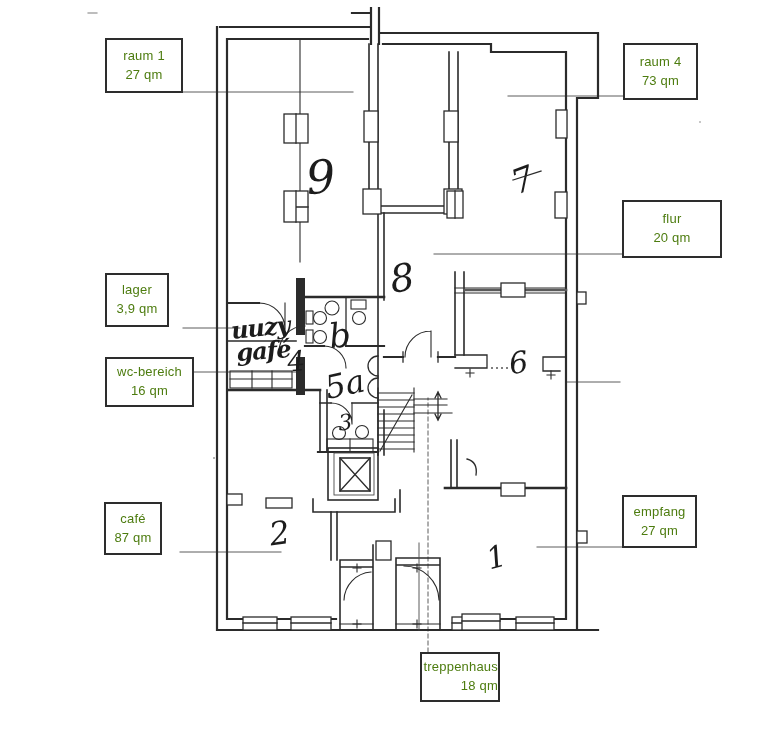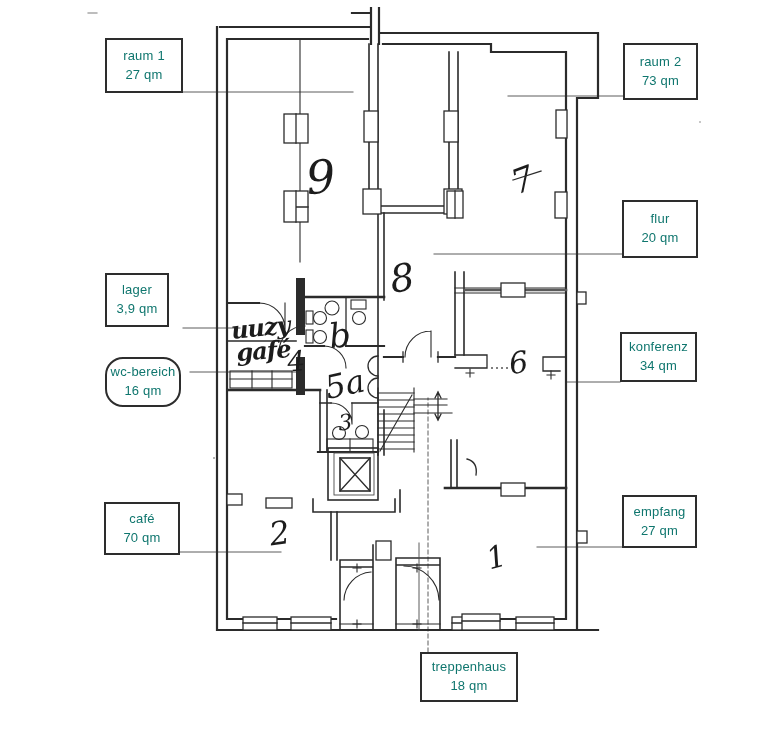--- a/index.html
+++ b/index.html
@@ -1,21 +1,21 @@
 <!DOCTYPE html>
 <html><head>
 <meta charset="utf-8">
 <style>
   html,body{margin:0;padding:0;background:#fff;}
   .page{position:relative;width:774px;height:744px;background:#ffffff;overflow:hidden;
         font-family:"Liberation Sans",sans-serif;}
   .plan-svg{position:absolute;left:0;top:0;}
   .label-box{position:absolute;border:2px solid #2d2d2d;background:#fff;
         display:flex;flex-direction:column;align-items:center;justify-content:center;
-        text-align:center;font-size:13px;color:#0f766e;line-height:1.45;letter-spacing:.2px;
+        text-align:center;font-size:13px;color:#4d7c0f;line-height:1.45;letter-spacing:.2px;
         box-sizing:border-box;}
   .ink{stroke:#2b2b2b;fill:none;stroke-linecap:square;}
   .w08{stroke-width:.9;stroke:#4a4a4a;}
   .w1{stroke-width:1.1;}
   .w12{stroke-width:1.3;}
   .w15{stroke-width:1.6;}
   .w2{stroke-width:2.2;}
   .w25{stroke-width:2.6;}
   .wfill{fill:#ffffff;}
   .dark{fill:#2b2b2b;stroke:none;}
@@ -208,45 +208,41 @@
     <text class="hand scrib" x="261" y="336" font-size="24" transform="rotate(-6 261 336)">uuzy</text>
     <text class="hand scrib" x="264" y="359" font-size="24" transform="rotate(-4 264 359)">gafé</text>
   </g>
 </svg>
 
   <div class="label-box" style="left:105px;top:38px;width:78px;height:55px;">
     <span>raum 1</span>
     <span>27 qm</span>
   </div>
   <div class="label-box" style="left:623px;top:43px;width:75px;height:57px;">
-    <span>raum 2</span>
+    <span>raum 4</span>
     <span>73 qm</span>
   </div>
-  <div class="label-box" style="left:622px;top:200px;width:76px;height:58px;">
+  <div class="label-box" style="left:622px;top:200px;width:100px;height:58px;">
     <span>flur</span>
     <span>20 qm</span>
   </div>
   <div class="label-box" style="left:105px;top:273px;width:64px;height:54px;">
     <span>lager</span>
     <span>3,9 qm</span>
   </div>
-  <div class="label-box" style="left:105px;top:357px;width:76px;height:50px;border-radius:18px;">
+  <div class="label-box" style="left:105px;top:357px;width:89px;height:50px;">
     <span>wc-bereich</span>
     <span>16 qm</span>
   </div>
-  <div class="label-box" style="left:620px;top:332px;width:77px;height:50px;">
-    <span>konferenz</span>
-    <span>34 qm</span>
-  </div>
-  <div class="label-box" style="left:104px;top:502px;width:76px;height:53px;align-items:center;">
+  <div class="label-box" style="left:104px;top:502px;width:58px;height:53px;align-items:center;">
     <span>café</span>
-    <span>70 qm</span>
+    <span>87 qm</span>
   </div>
   <div class="label-box" style="left:622px;top:495px;width:75px;height:53px;align-items:center;">
     <span>empfang</span>
     <span>27 qm</span>
   </div>
-  <div class="label-box" style="left:420px;top:652px;width:98px;height:50px;">
+  <div class="label-box" style="left:420px;top:652px;width:80px;height:50px;align-items:flex-end;">
     <span>treppenhaus</span>
     <span>18 qm</span>
   </div>
 
 </div>
 
 </body></html>

